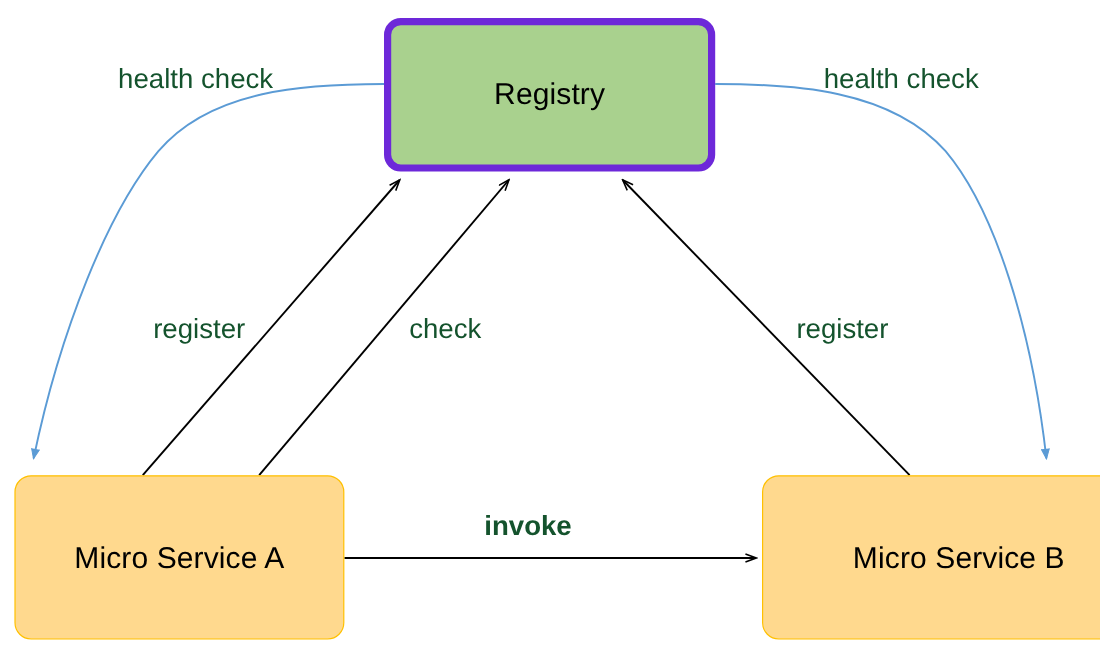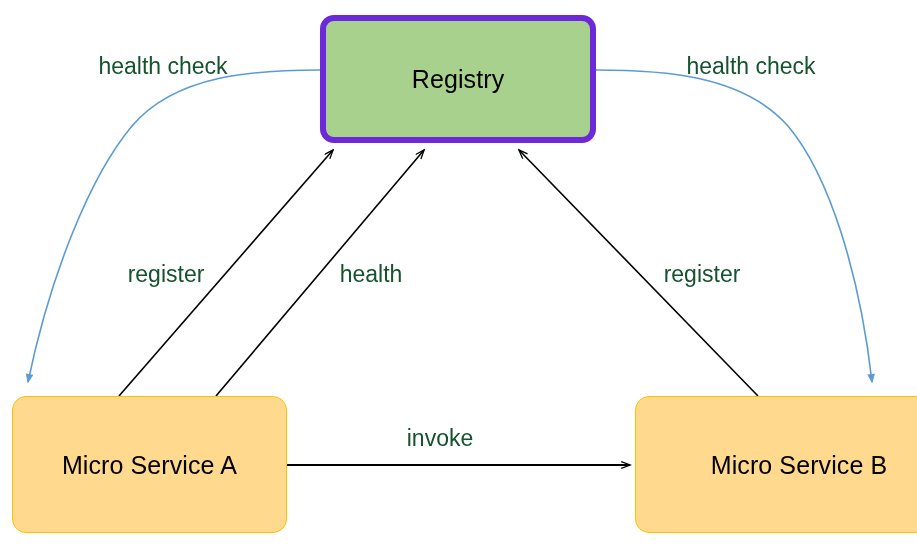--- a/index.html
+++ b/index.html
@@ -67,21 +67,21 @@
     font-size: 23px;
     line-height: 1;
     white-space: nowrap;
     transform: translate(-50%, -50%);
   }
   .lbl-health-left  { left: 163px; top: 66px; }
   .lbl-health-right { left: 751px; top: 66px; }
   .lbl-register-left  { left: 166px; top: 274px; }
   .lbl-query          { left: 371px; top: 274px; }
   .lbl-register-right { left: 702px; top: 274px; }
-  .lbl-invoke         { left: 440px; top: 438px; }
+  .lbl-invoke         { left: 440px; top: 438px; font-weight: bold; }
 </style>
 </head>
 <body>
 
 <div id="canvas">
 
   <svg id="wires" viewBox="0 0 917 546" width="917" height="546" xmlns="http://www.w3.org/2000/svg">
     <defs>
       <marker id="arrow-black" markerWidth="11" markerHeight="11" refX="9.4" refY="4" orient="auto" markerUnits="userSpaceOnUse">
         <path d="M0.6,0.6 L9.6,4 L0.6,7.4" fill="none" stroke="#000000" stroke-width="1.3"></path>
@@ -112,17 +112,17 @@
     <span>Micro Service A</span>
   </div>
 
   <div class="node node-service-b">
     <span>Micro Service B</span>
   </div>
 
   <div class="edge-label lbl-health-left">health check</div>
   <div class="edge-label lbl-health-right">health check</div>
   <div class="edge-label lbl-register-left">register</div>
-  <div class="edge-label lbl-query">health</div>
+  <div class="edge-label lbl-query">check</div>
   <div class="edge-label lbl-register-right">register</div>
   <div class="edge-label lbl-invoke">invoke</div>
 
 </div>
 
 </body></html>

